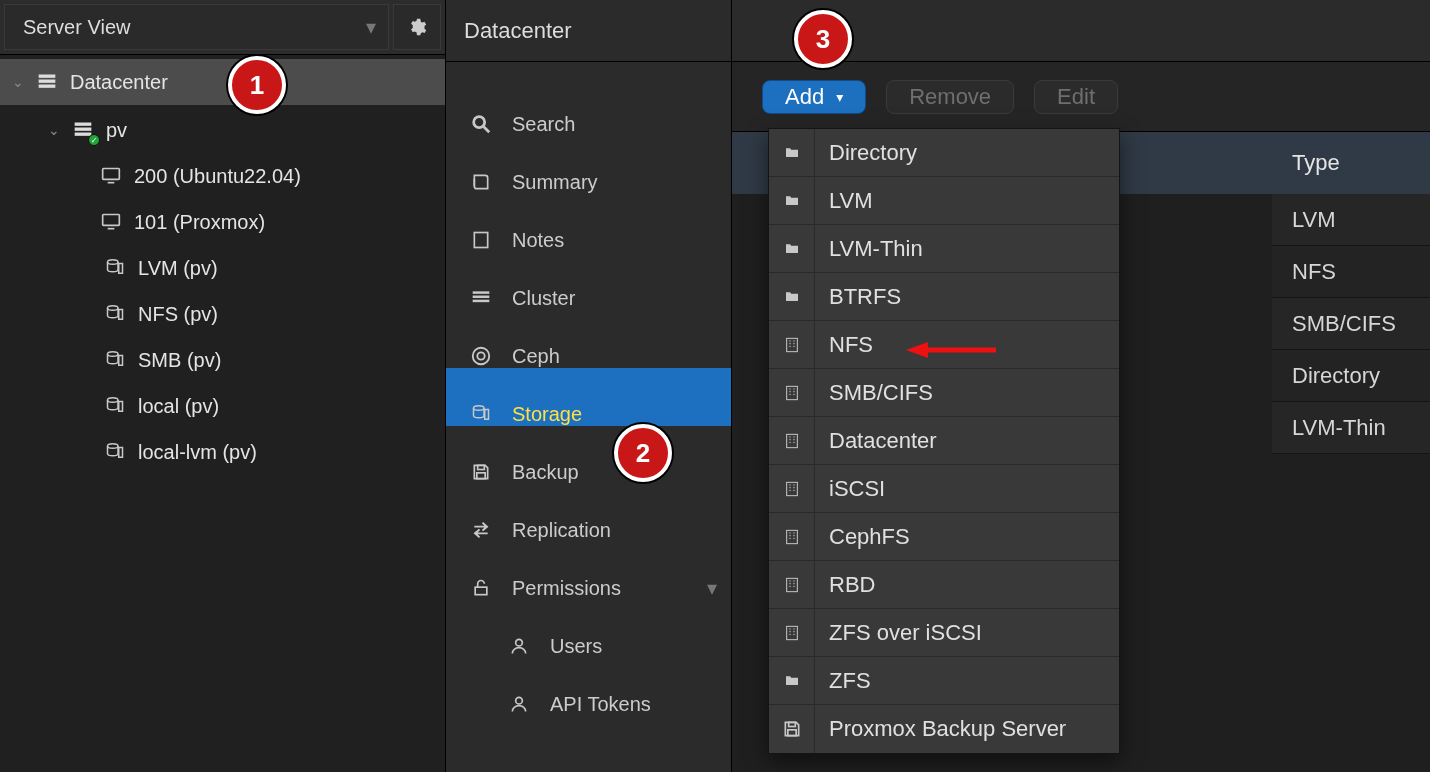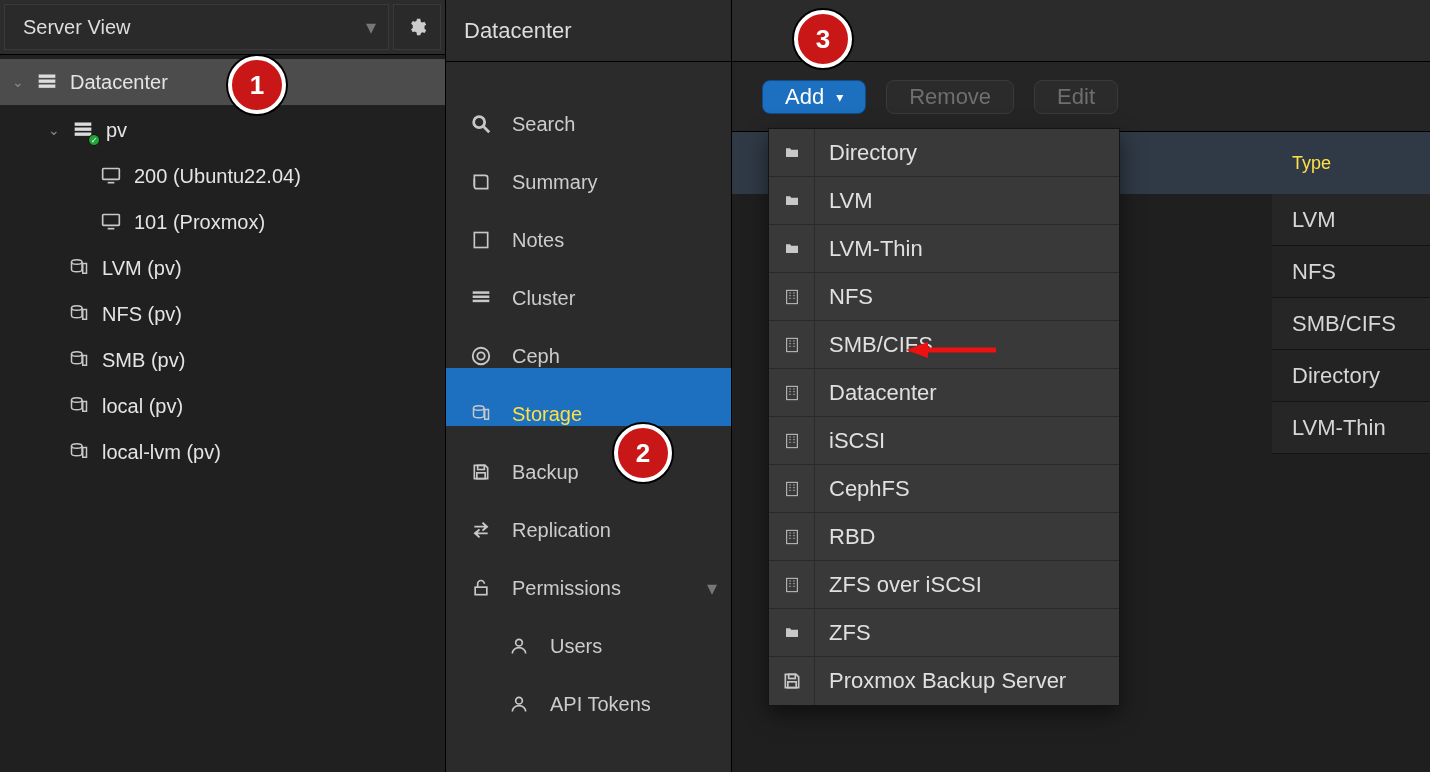--- a/index.html
+++ b/index.html
@@ -11,21 +11,21 @@
     .tree-header {height:55px;display:flex;align-items:stretch;border-bottom:1px solid #000;background:#2c2c2c}
     .view-select {flex:1;display:flex;align-items:center;padding-left:18px;color:#ddd;border:1px solid #3a3a3a;background:#2a2a2a;margin:4px 4px 4px 4px}
     .view-select .chev {margin-left:auto;margin-right:12px;color:#777}
     .gear-btn {width:48px;display:flex;align-items:center;justify-content:center;background:#2a2a2a;margin:4px 4px 4px 0;border:1px solid #3a3a3a}
     .tree {flex:1;padding-top:4px}
     .tree-row {height:46px;display:flex;align-items:center;gap:10px;color:#e2e2e2;cursor:pointer;padding-left:12px}
     .tree-row.datacenter {background:#4c4c4c;margin-bottom:2px}
     .tree-row .expand {color:#8a8a8a;font-size:14px;width:12px}
     .tree-row.node    {padding-left:48px}
     .tree-row.vm      {padding-left:98px}
-    .tree-row.storage {padding-left:66px}
+    .tree-row.storage {padding-left:102px}
     .tree-row .label {color:#e4e4e4}
 
     
     .ico {display:inline-flex;align-items:center;justify-content:center;color:#c0c0c0;width:26px;height:24px}
     .ico svg {display:block}
 
     
     .mid-panel {width:286px;background:#2b2b2b;display:flex;flex-direction:column;border-right:1px solid #000}
     .mid-title {height:62px;display:flex;align-items:center;padding-left:18px;color:#ddd;border-bottom:1px solid #000;background:#2b2b2b;font-size:22px}
     .nav {flex:1;padding-top:16px}
@@ -35,21 +35,21 @@
     .nav-item .exp {margin-left:auto;margin-right:14px;color:#777}
 
     
     .main {flex:1;display:flex;flex-direction:column;background:#1f1f1f;position:relative}
     .main-title-spacer {height:62px;border-bottom:1px solid #000;background:#2b2b2b}
     .toolbar {height:70px;display:flex;align-items:center;gap:20px;padding-left:30px;background:#252525;border-bottom:1px solid #000}
     .btn {height:26px;display:flex;align-items:center;padding:16px 22px;border-radius:8px;font-size:22px;color:#6f6f6f;background:#2b2b2b;border:1px solid #3a3a3a;cursor:not-allowed}
     .btn.add {background:#1d6fbf;border-color:#0f4d8a;color:#fff;cursor:pointer}
     .btn.add .chev {margin-left:12px;font-size:14px}
     .table-header-row {height:62px;display:flex;align-items:center;background:#2f3a46}
-    .col-type {padding-left:20px;color:#fde047;font-size:18px}
+    .col-type {padding-left:20px;color:#e5e5e5;font-size:22px}
     .table-body .trow {height:52px;display:flex;align-items:center;background:#232323;border-bottom:1px solid #141414;padding-left:20px;font-size:22px;color:#d6d6d6}
     .table-body .trow:nth-child(odd){background:#262626}
 
     
     .dropdown {position:absolute;top:128px;left:768px;width:352px;background:#393939;border:1px solid #141414;box-shadow:0 8px 20px rgba(0,0,0,.5)}
     .dd-item {height:48px;display:flex;align-items:center;border-bottom:1px solid #2a2a2a;cursor:pointer}
     .dd-icon-col {width:46px;display:flex;align-items:center;justify-content:center;border-right:1px solid #2a2a2a;height:100%}
     .dd-label {padding-left:14px;color:#e0e0e0;font-size:22px}
     .dd-item:last-child {border-bottom:none}
 
@@ -342,20 +342,28 @@
       <div class="dd-item">
         <span class="dd-icon-col">
           <svg viewBox="0 0 24 24" width="18" height="16" fill="#c8c8c8">
             <path d="M3 5h6l2 2h10v11H3Z"></path>
           </svg>
         </span>
         <span class="dd-label">LVM-Thin</span>
       </div>
       <div class="dd-item">
         <span class="dd-icon-col">
+          <svg viewBox="0 0 24 24" width="18" height="16" fill="#c8c8c8">
+            <path d="M3 5h6l2 2h10v11H3Z"></path>
+          </svg>
+        </span>
+        <span class="dd-label">BTRFS</span>
+      </div>
+      <div class="dd-item">
+        <span class="dd-icon-col">
           <svg viewBox="0 0 24 24" width="16" height="18" fill="none" stroke="#c8c8c8" stroke-width="1.5">
             <rect x="4" y="2" width="16" height="20"></rect>
             <line x1="8" y1="6" x2="10" y2="6"></line>
             <line x1="14" y1="6" x2="16" y2="6"></line>
             <line x1="8" y1="10" x2="10" y2="10"></line>
             <line x1="14" y1="10" x2="16" y2="10"></line>
             <line x1="8" y1="14" x2="10" y2="14"></line>
             <line x1="14" y1="14" x2="16" y2="14"></line>
           </svg>
         </span>

